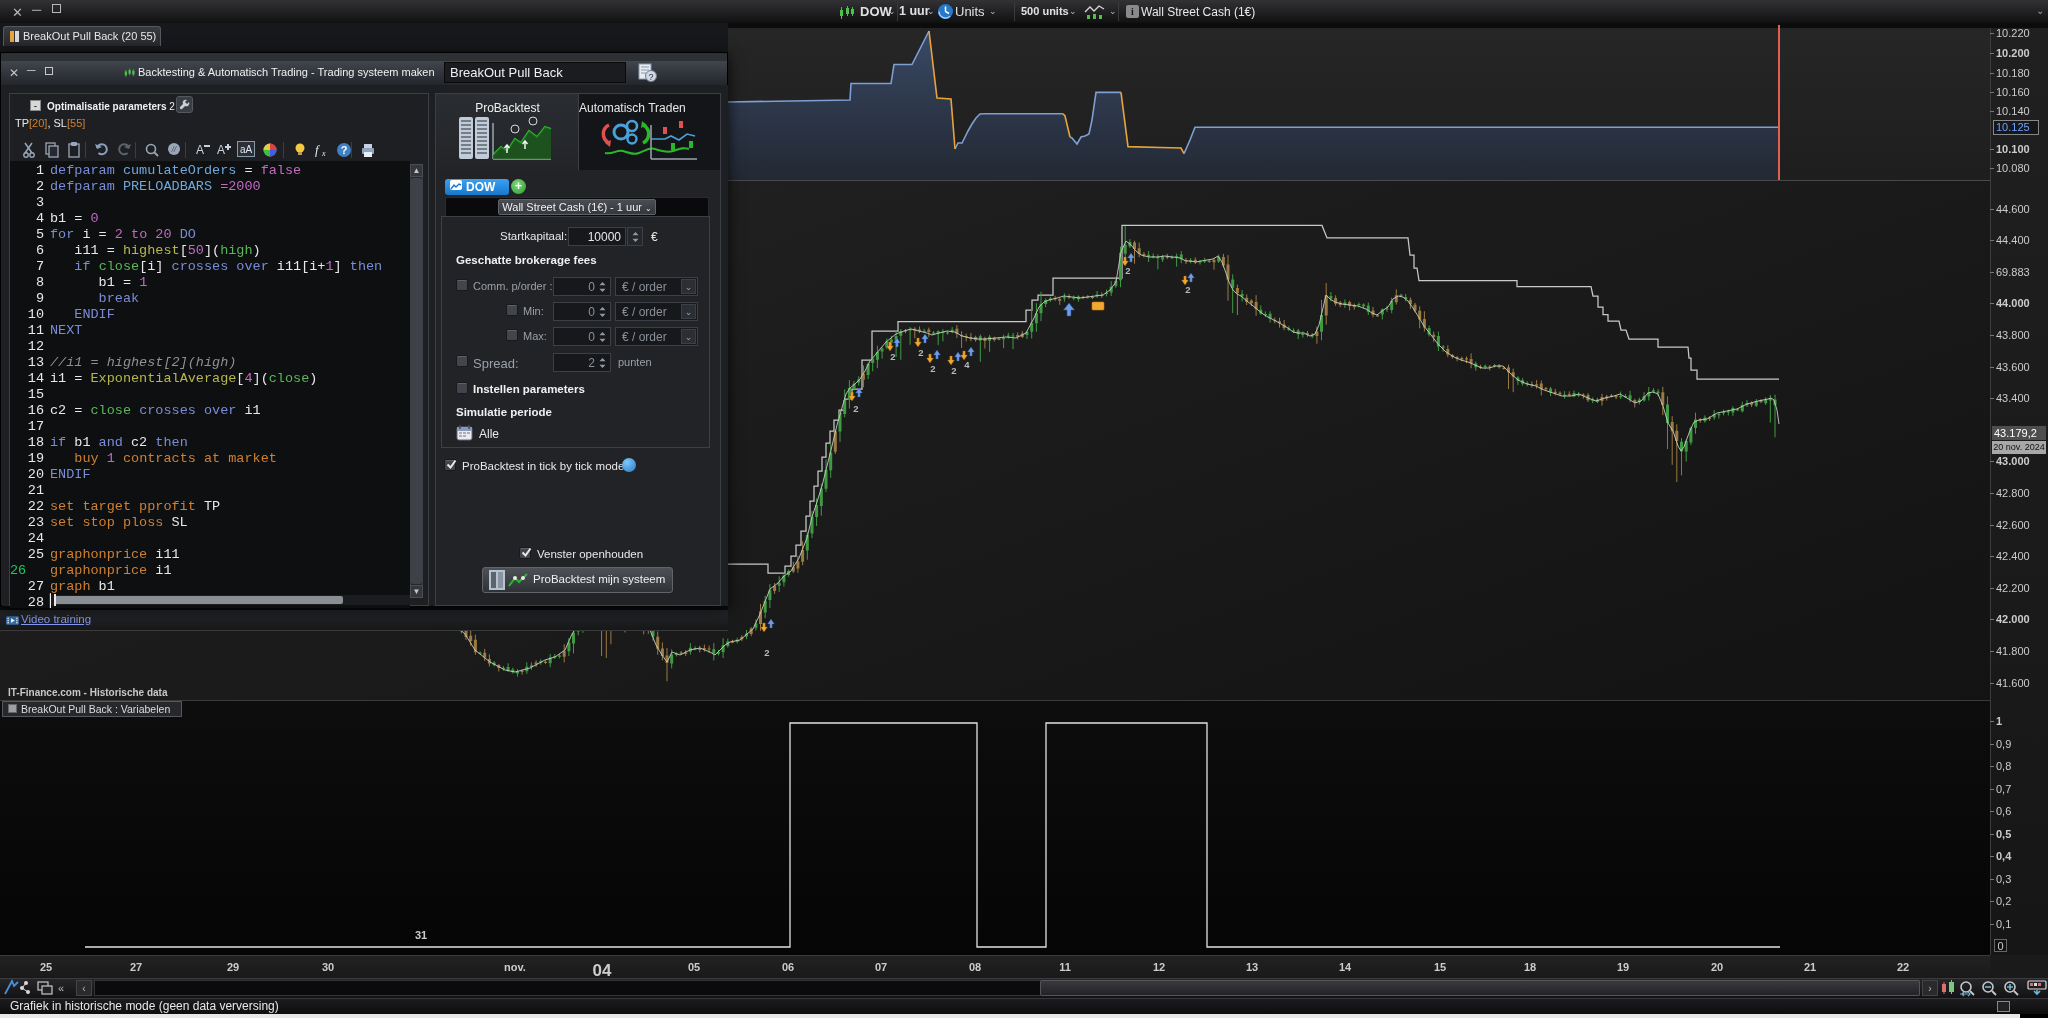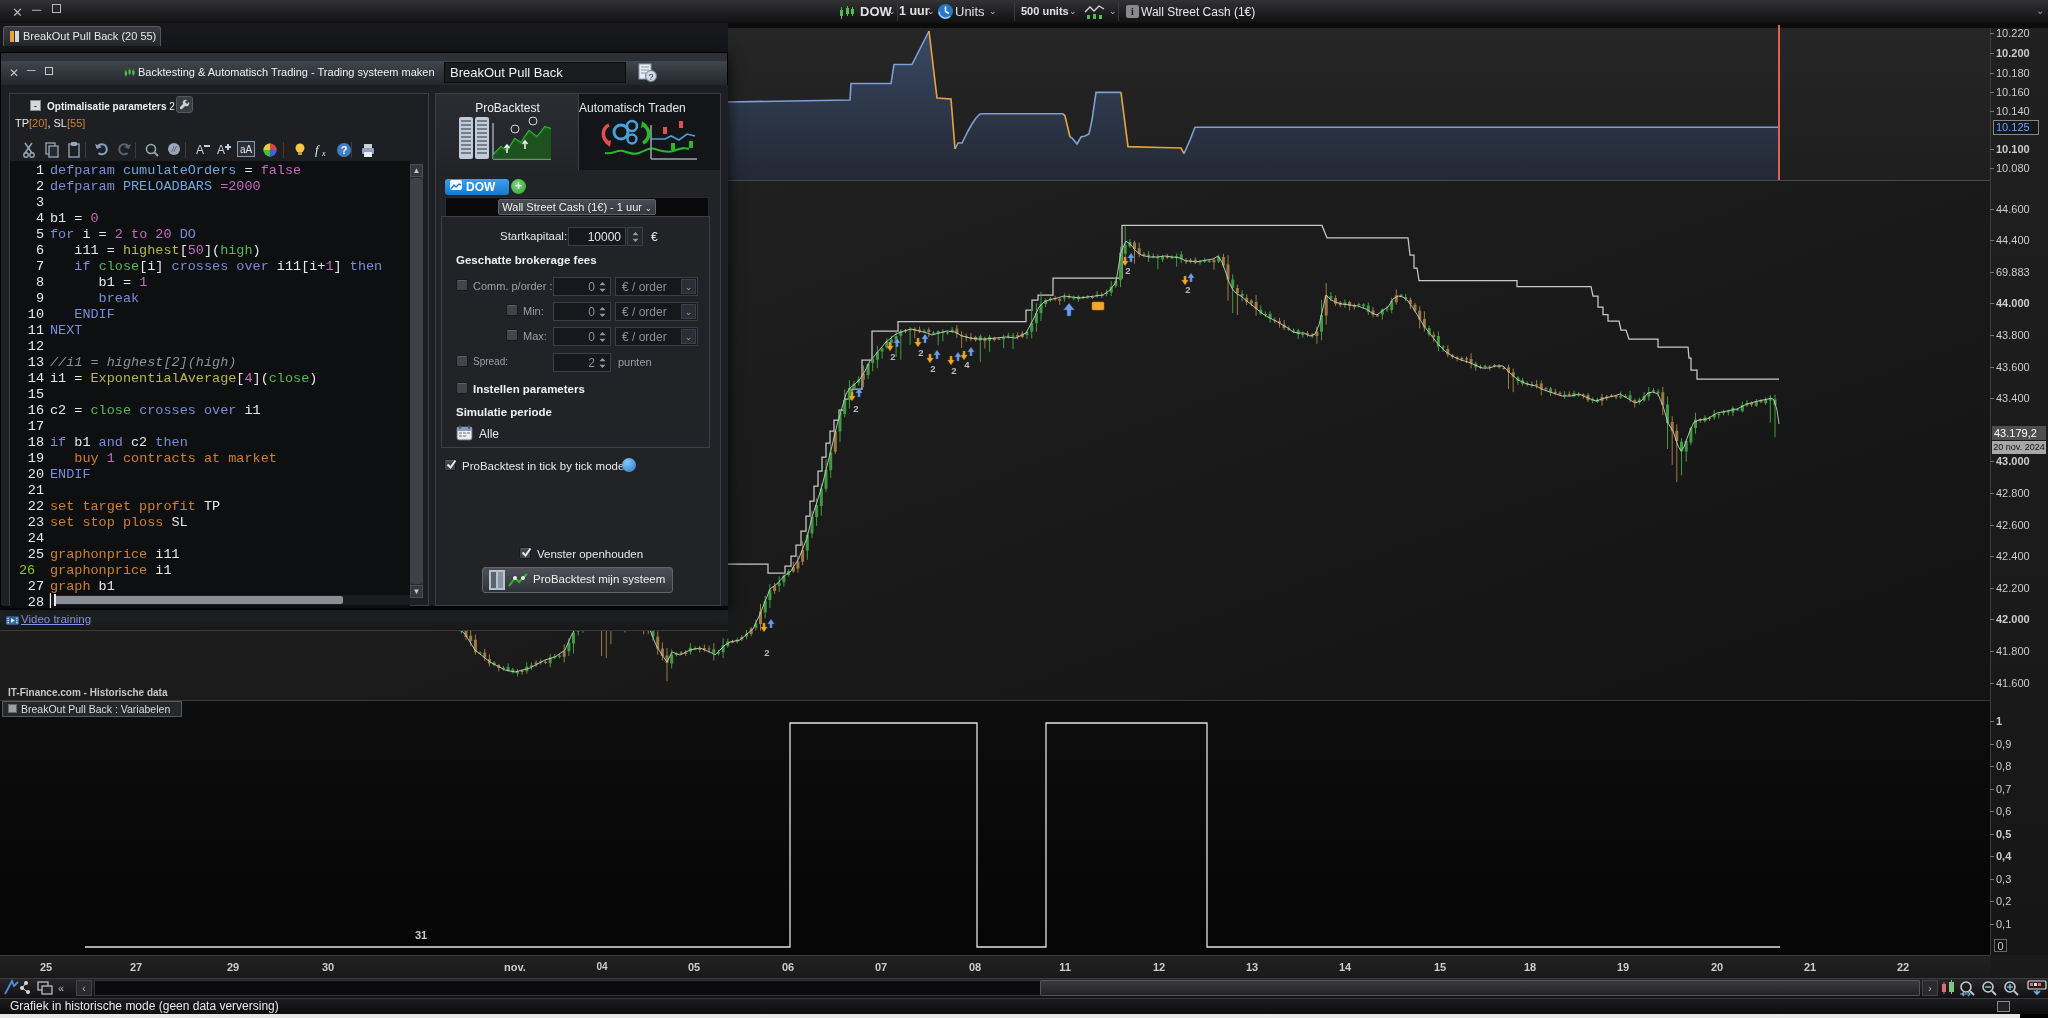--- a/index.html
+++ b/index.html
@@ -140,21 +140,21 @@
 <div class="abs" style="left:2px;top:701px;width:180px;height:16px;background:#26282c;border:1px solid #55585e;font-size:10.5px;color:#ddd;line-height:15px;white-space:nowrap"><span style="display:inline-block;width:9px;height:9px;background:#9aa0a8;margin:0 4px 0 5px;border:1px solid #666"></span>BreakOut Pull Back : Variabelen</div>
 
 <div class="abs" style="left:0;top:955px;width:1990px;height:23px;background:linear-gradient(#222,#191919);border-top:1px solid #3a3a3a"></div>
 <div class="abs" style="left:1990px;top:955px;width:58px;height:23px;background:#1a1a1a"></div>
 <div style="position:absolute;left:26px;top:961px;width:40px;text-align:center;font-size:11px;color:#ccc;font-weight:bold">25</div>
 <div style="position:absolute;left:116px;top:961px;width:40px;text-align:center;font-size:11px;color:#ccc;font-weight:bold">27</div>
 <div style="position:absolute;left:213px;top:961px;width:40px;text-align:center;font-size:11px;color:#ccc;font-weight:bold">29</div>
 <div style="position:absolute;left:308px;top:961px;width:40px;text-align:center;font-size:11px;color:#ccc;font-weight:bold">30</div>
 <div style="position:absolute;left:401px;top:929px;width:40px;text-align:center;font-size:11px;color:#ccc;font-weight:bold">31</div>
 <div style="position:absolute;left:495px;top:961px;width:40px;text-align:center;font-size:11px;color:#ccc;font-weight:bold">nov.</div>
-<div style="position:absolute;left:582px;top:961px;width:40px;text-align:center;font-size:10px;color:#ccc;font-weight:bold">04</div>
+<div style="position:absolute;left:582px;top:961px;width:40px;text-align:center;font-size:17px;color:#ccc;font-weight:bold">04</div>
 <div style="position:absolute;left:674px;top:961px;width:40px;text-align:center;font-size:11px;color:#ccc;font-weight:bold">05</div>
 <div style="position:absolute;left:768px;top:961px;width:40px;text-align:center;font-size:11px;color:#ccc;font-weight:bold">06</div>
 <div style="position:absolute;left:861px;top:961px;width:40px;text-align:center;font-size:11px;color:#ccc;font-weight:bold">07</div>
 <div style="position:absolute;left:955px;top:961px;width:40px;text-align:center;font-size:11px;color:#ccc;font-weight:bold">08</div>
 <div style="position:absolute;left:1045px;top:961px;width:40px;text-align:center;font-size:11px;color:#ccc;font-weight:bold">11</div>
 <div style="position:absolute;left:1139px;top:961px;width:40px;text-align:center;font-size:11px;color:#ccc;font-weight:bold">12</div>
 <div style="position:absolute;left:1232px;top:961px;width:40px;text-align:center;font-size:11px;color:#ccc;font-weight:bold">13</div>
 <div style="position:absolute;left:1325px;top:961px;width:40px;text-align:center;font-size:11px;color:#ccc;font-weight:bold">14</div>
 <div style="position:absolute;left:1420px;top:961px;width:40px;text-align:center;font-size:11px;color:#ccc;font-weight:bold">15</div>
 <div style="position:absolute;left:1510px;top:961px;width:40px;text-align:center;font-size:11px;color:#ccc;font-weight:bold">18</div>
@@ -387,21 +387,21 @@
       <div style="height:16px;white-space:pre"><span style="display:inline-block;width:34px;text-align:right;color:#e8e8e8">16</span><span style="display:inline-block;width:6px"></span><span style="color:#e8e8e8">c2 = </span><span style="color:#58b858">close</span><span style="color:#e8e8e8"> </span><span style="color:#7a8cd8">crosses over</span><span style="color:#e8e8e8"> i1</span></div>
       <div style="height:16px;white-space:pre"><span style="display:inline-block;width:34px;text-align:right;color:#e8e8e8">17</span><span style="display:inline-block;width:6px"></span></div>
       <div style="height:16px;white-space:pre"><span style="display:inline-block;width:34px;text-align:right;color:#e8e8e8">18</span><span style="display:inline-block;width:6px"></span><span style="color:#7a8cd8">if</span><span style="color:#e8e8e8"> b1 </span><span style="color:#7a8cd8">and</span><span style="color:#e8e8e8"> c2 </span><span style="color:#7a8cd8">then</span></div>
       <div style="height:16px;white-space:pre"><span style="display:inline-block;width:34px;text-align:right;color:#e8e8e8">19</span><span style="display:inline-block;width:6px"></span><span style="color:#e8e8e8">   </span><span style="color:#d08030">buy</span><span style="color:#e8e8e8"> </span><span style="color:#c36ac3">1</span><span style="color:#e8e8e8"> </span><span style="color:#d08030">contracts at market</span></div>
       <div style="height:16px;white-space:pre"><span style="display:inline-block;width:34px;text-align:right;color:#e8e8e8">20</span><span style="display:inline-block;width:6px"></span><span style="color:#7a8cd8">ENDIF</span></div>
       <div style="height:16px;white-space:pre"><span style="display:inline-block;width:34px;text-align:right;color:#e8e8e8">21</span><span style="display:inline-block;width:6px"></span></div>
       <div style="height:16px;white-space:pre"><span style="display:inline-block;width:34px;text-align:right;color:#e8e8e8">22</span><span style="display:inline-block;width:6px"></span><span style="color:#d08030">set target pprofit</span><span style="color:#e8e8e8"> TP</span></div>
       <div style="height:16px;white-space:pre"><span style="display:inline-block;width:34px;text-align:right;color:#e8e8e8">23</span><span style="display:inline-block;width:6px"></span><span style="color:#d08030">set stop ploss</span><span style="color:#e8e8e8"> SL</span></div>
       <div style="height:16px;white-space:pre"><span style="display:inline-block;width:34px;text-align:right;color:#e8e8e8">24</span><span style="display:inline-block;width:6px"></span></div>
       <div style="height:16px;white-space:pre"><span style="display:inline-block;width:34px;text-align:right;color:#e8e8e8">25</span><span style="display:inline-block;width:6px"></span><span style="color:#d08030">graphonprice</span><span style="color:#e8e8e8"> i11</span></div>
-      <div style="height:16px;white-space:pre"><span style="display:inline-block;width:34px;text-align:center;color:#84cc16">26</span><span style="display:inline-block;width:6px"></span><span style="color:#d08030">graphonprice</span><span style="color:#e8e8e8"> i1</span></div>
+      <div style="height:16px;white-space:pre"><span style="display:inline-block;width:34px;text-align:left;color:#22c55e">26</span><span style="display:inline-block;width:6px"></span><span style="color:#d08030">graphonprice</span><span style="color:#e8e8e8"> i1</span></div>
       <div style="height:16px;white-space:pre"><span style="display:inline-block;width:34px;text-align:right;color:#e8e8e8">27</span><span style="display:inline-block;width:6px"></span><span style="color:#d08030">graph</span><span style="color:#e8e8e8"> b1</span></div>
       <div style="height:16px;white-space:pre"><span style="display:inline-block;width:34px;text-align:right;color:#e8e8e8">28</span><span style="display:inline-block;width:6px"></span><span style="color:#fff">▏</span></div>
     </div>
 
   <div class="abs" style="left:409px;top:111px;width:13px;height:434px;background:#26282c;border:1px solid #3c4046"></div>
   <div class="abs" style="left:409px;top:111px;width:13px;height:13px;background:#34373c;border:1px solid #4a4e54;color:#c8c8c8;font-size:8px;text-align:center;line-height:12px">▲</div>
   <div class="abs" style="left:409px;top:532px;width:13px;height:13px;background:#34373c;border:1px solid #4a4e54;color:#c8c8c8;font-size:8px;text-align:center;line-height:12px">▼</div>
   <div class="abs" style="left:410px;top:125px;width:11px;height:406px;background:#3e4248;border-radius:2px"></div>
 
   <div class="abs" style="left:50px;top:542px;width:359px;height:10px;background:#1a1c1f"></div>
@@ -482,21 +482,21 @@
   <div style="position:absolute;left:505px;top:276px;width:12px;height:12px;background:#42464c;border:1px solid #17191d;border-radius:2px;box-shadow:inset 0 1px 0 rgba(255,255,255,0.15)"></div>
   <div class="abs" style="left:522px;top:277px;color:#9aa0a8;font-size:11px">Max:</div>
   <div style="position:absolute;left:552px;top:274px;width:58px;height:19px;background:#16181c;border:1px solid #3c4046;color:#8a9097;font-size:12px;text-align:right;line-height:19px;padding-right:15px">0</div>
     <svg style="position:absolute;left:597px;top:276px" width="9" height="16" viewBox="0 0 9 16">
       <path d="M4.5 3l3 3.2h-6z" fill="#939aa4"></path>
       <path d="M4.5 13l3-3.2h-6z" fill="#939aa4"></path>
     </svg>
   <div style="position:absolute;left:614px;top:274px;width:83px;height:19px;background:#16181c;border:1px solid #3c4046;color:#8a9097;font-size:12px;line-height:19px;padding-left:6px">€ / order</div>
     <div style="position:absolute;left:680px;top:276px;width:15px;height:15px;background:#2b2f35;border:1px solid #3c4046;color:#9aa2ac;font-size:9px;text-align:center;line-height:14px">⌄</div>
   <div style="position:absolute;left:455px;top:302px;width:12px;height:12px;background:#42464c;border:1px solid #17191d;border-radius:2px;box-shadow:inset 0 1px 0 rgba(255,255,255,0.15)"></div>
-  <div class="abs" style="left:472px;top:303px;color:#9aa0a8;font-size:10px">Spread:</div>
+  <div class="abs" style="left:472px;top:303px;color:#9aa0a8;font-size:13px">Spread:</div>
   <div style="position:absolute;left:552px;top:300px;width:58px;height:19px;background:#16181c;border:1px solid #3c4046;color:#8a9097;font-size:12px;text-align:right;line-height:19px;padding-right:15px">2</div>
     <svg style="position:absolute;left:597px;top:302px" width="9" height="16" viewBox="0 0 9 16">
       <path d="M4.5 3l3 3.2h-6z" fill="#939aa4"></path>
       <path d="M4.5 13l3-3.2h-6z" fill="#939aa4"></path>
     </svg>
   <div class="abs" style="left:617px;top:303px;color:#9aa0a8;font-size:11px">punten</div>
   <div style="position:absolute;left:455px;top:329px;width:12px;height:12px;background:#42464c;border:1px solid #17191d;border-radius:2px;box-shadow:inset 0 1px 0 rgba(255,255,255,0.15)"></div>
   <div class="abs" style="left:472px;top:330px;color:#f0f0f0;font-size:11.5px;font-weight:bold">Instellen parameters</div>
   <div class="abs" style="left:455px;top:353px;color:#f0f0f0;font-size:11.5px;font-weight:bold">Simulatie periode</div>
   <svg class="abs" style="left:455px;top:372px" width="17" height="16" viewBox="0 0 17 16">

